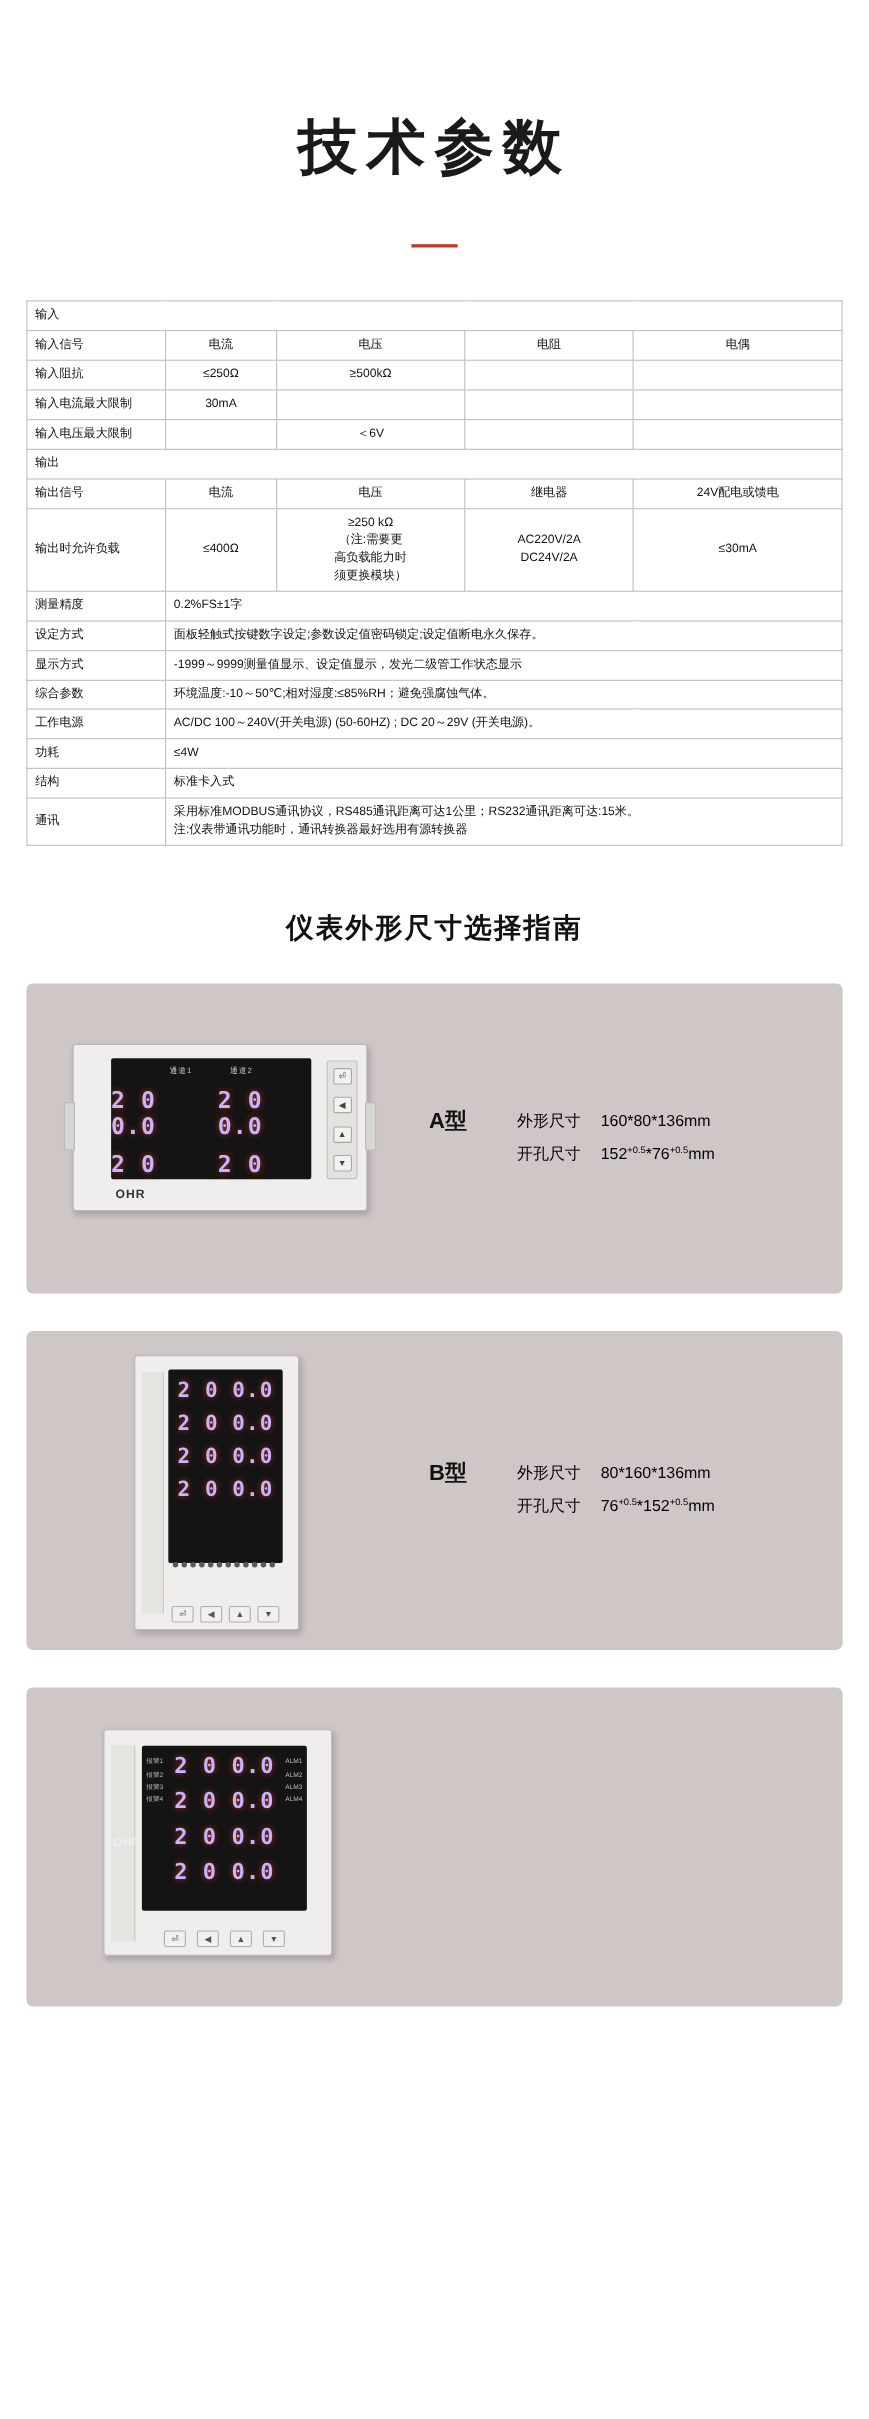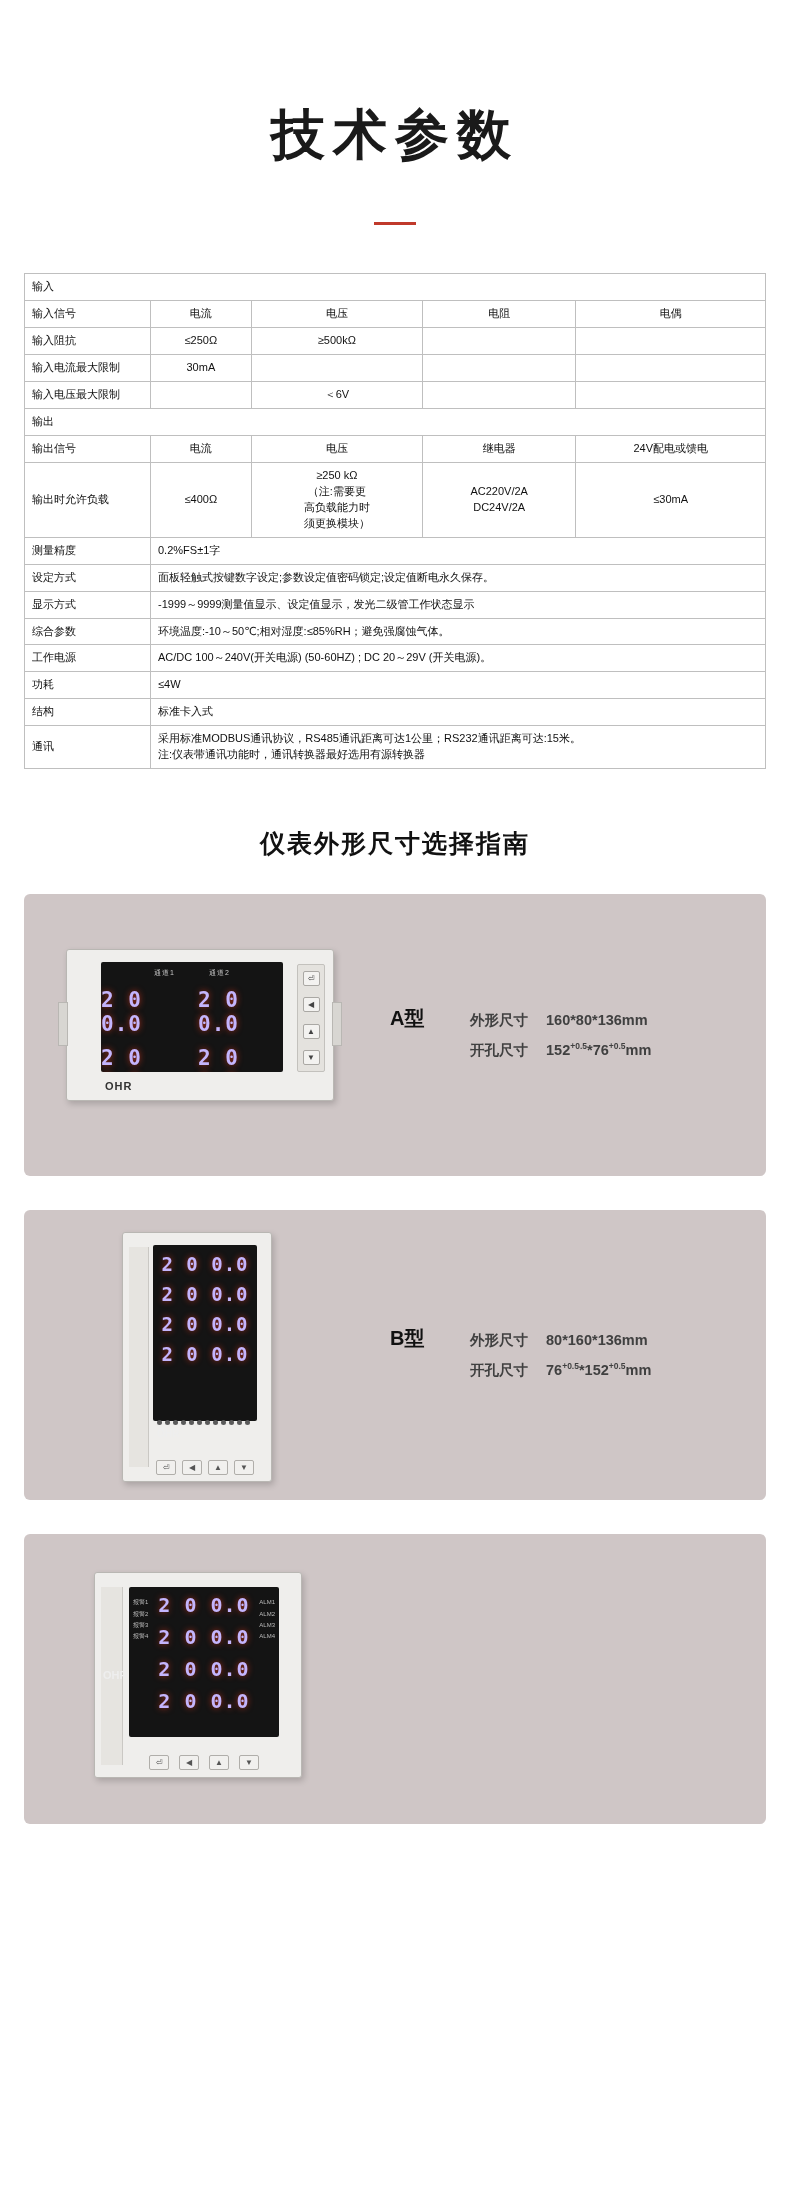--- a/index.html
+++ b/index.html
@@ -93,22 +93,22 @@
     padding-left: 6px;
   }
   .model-name {
     font-size: 20px;
     font-weight: bold;
     color: #111;
     width: 64px;
   }
   .dims {
     font-size: 14.5px;
-    font-weight: bold;
-    color: #404040;
+    font-weight: normal;
+    color: #000000;
     line-height: 2.1;
     white-space: nowrap;
   }
   .dims .dim-row { display: block; }
   .dims .dim-key { display: inline-block; width: 72px; }
   sup.tol { font-size: 8.5px; vertical-align: super; line-height: 0; }
 
   
   .dev {
     position: absolute;

